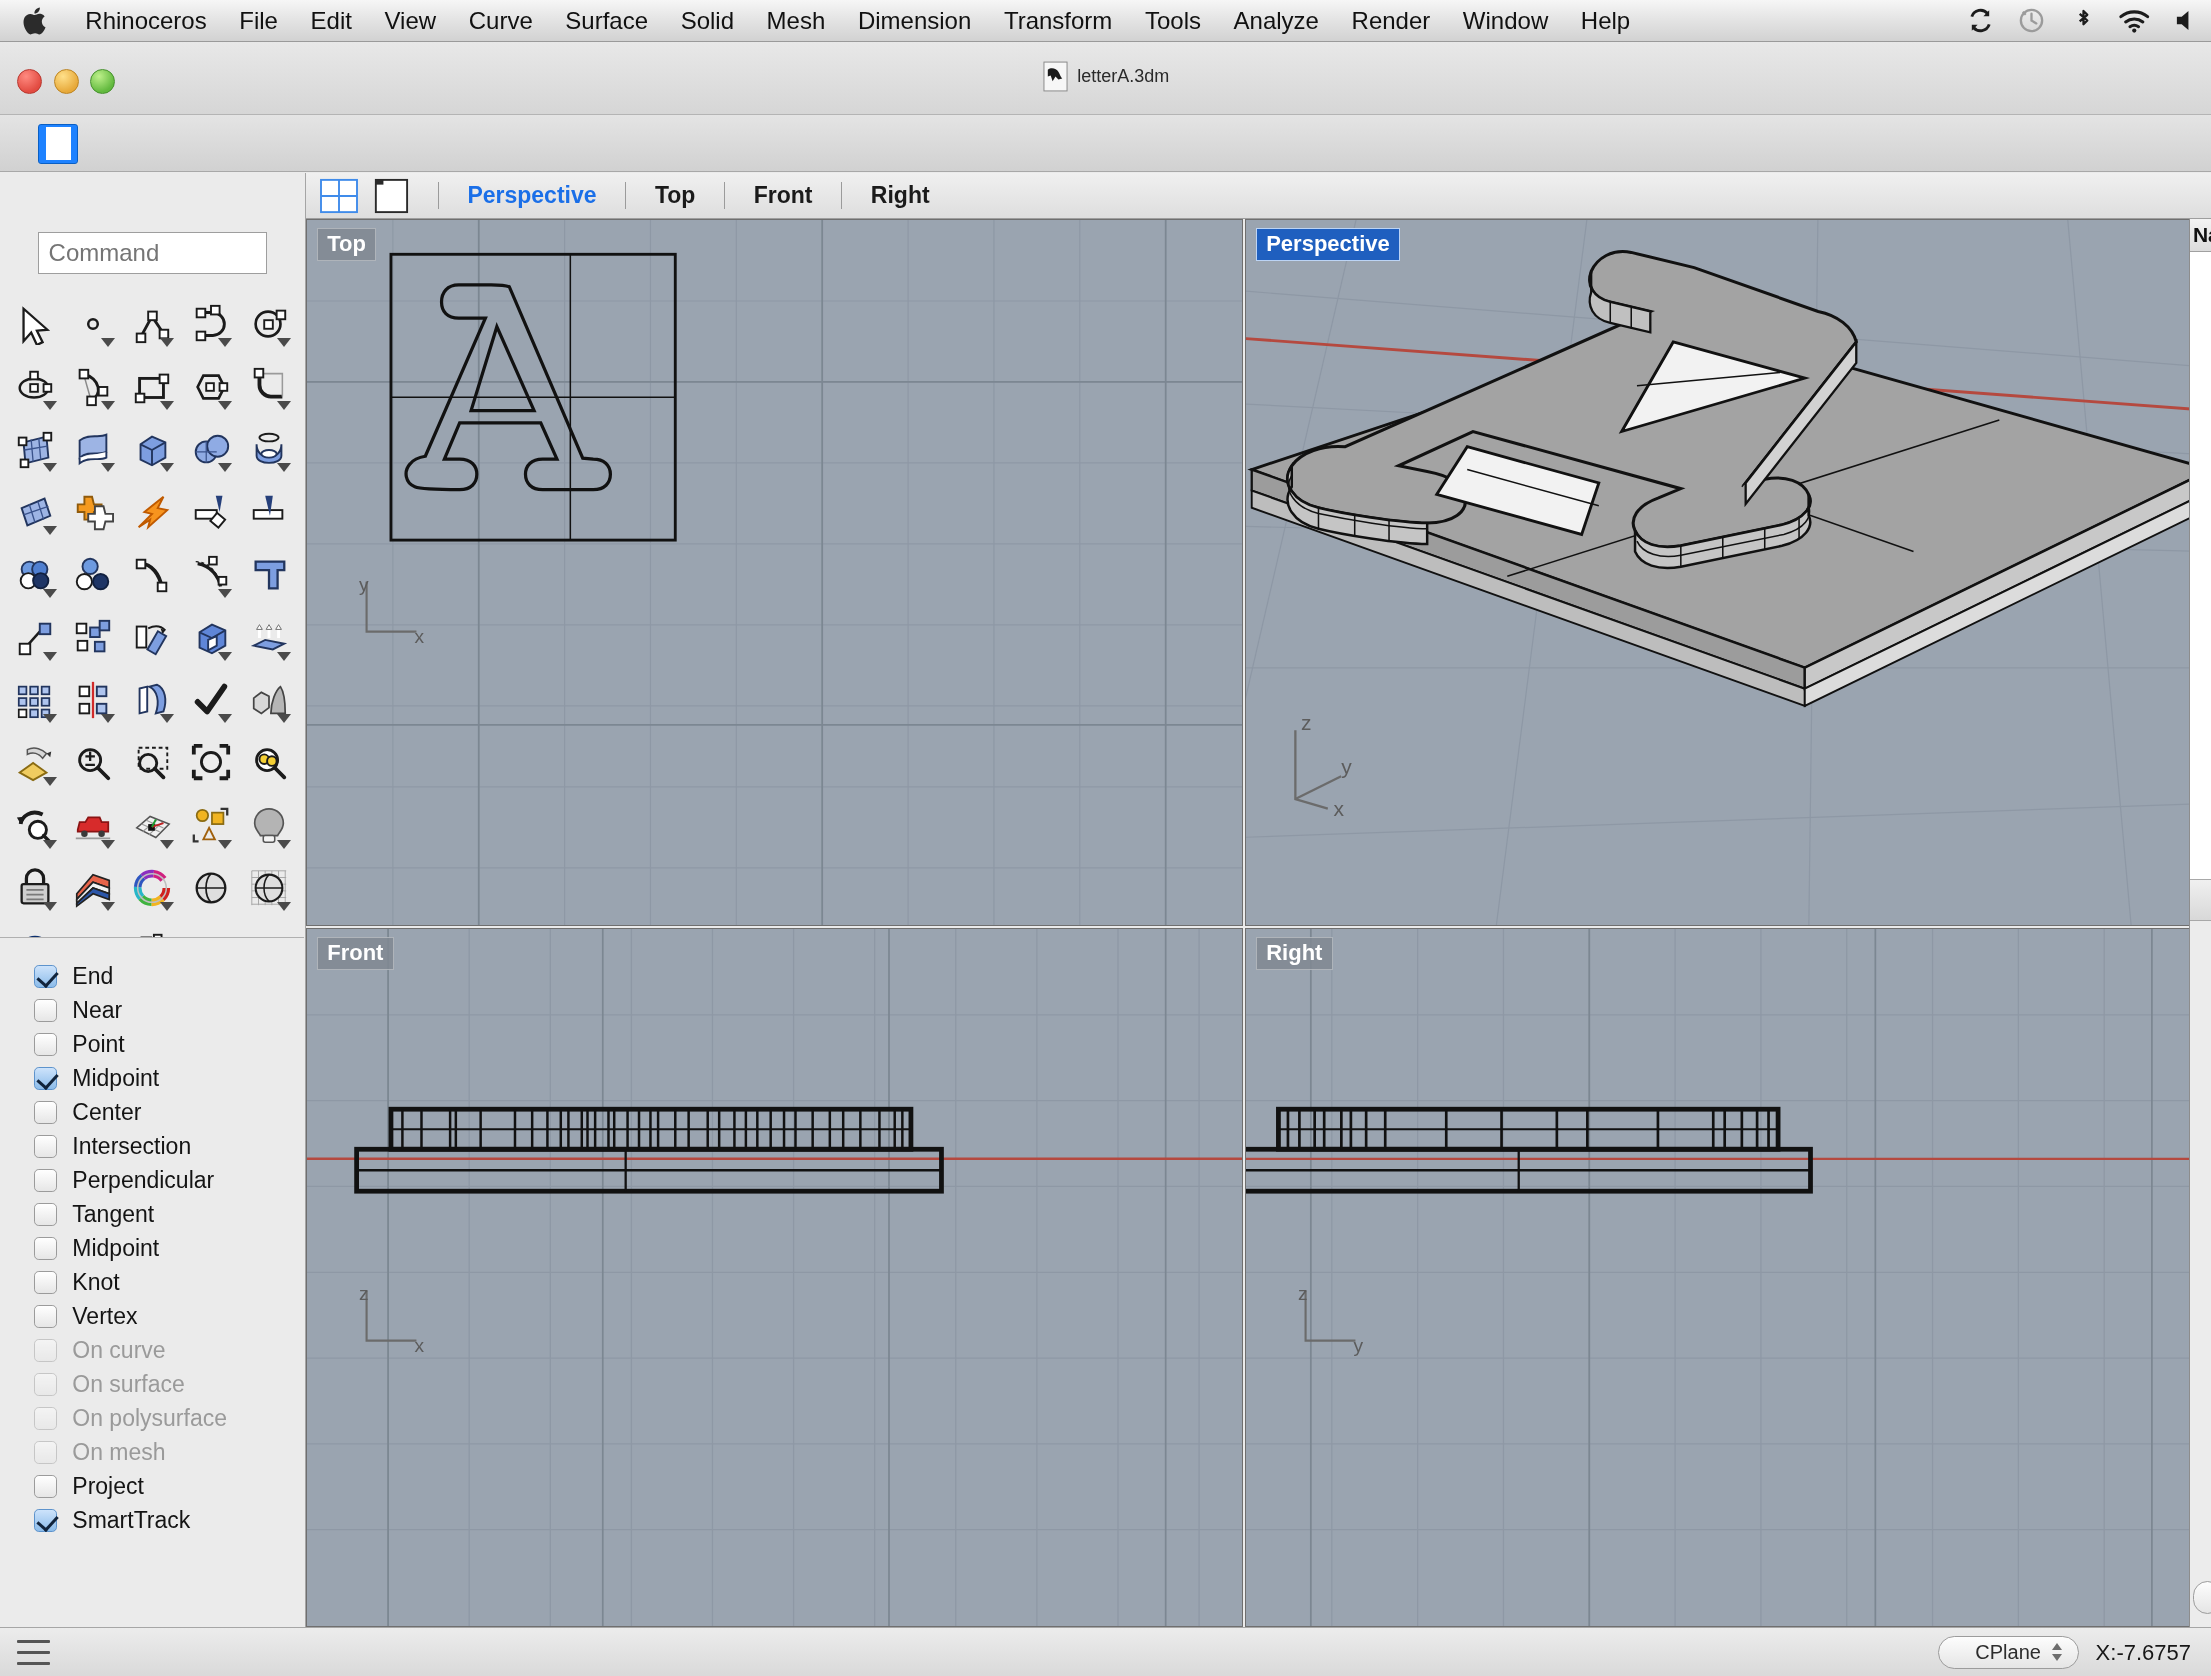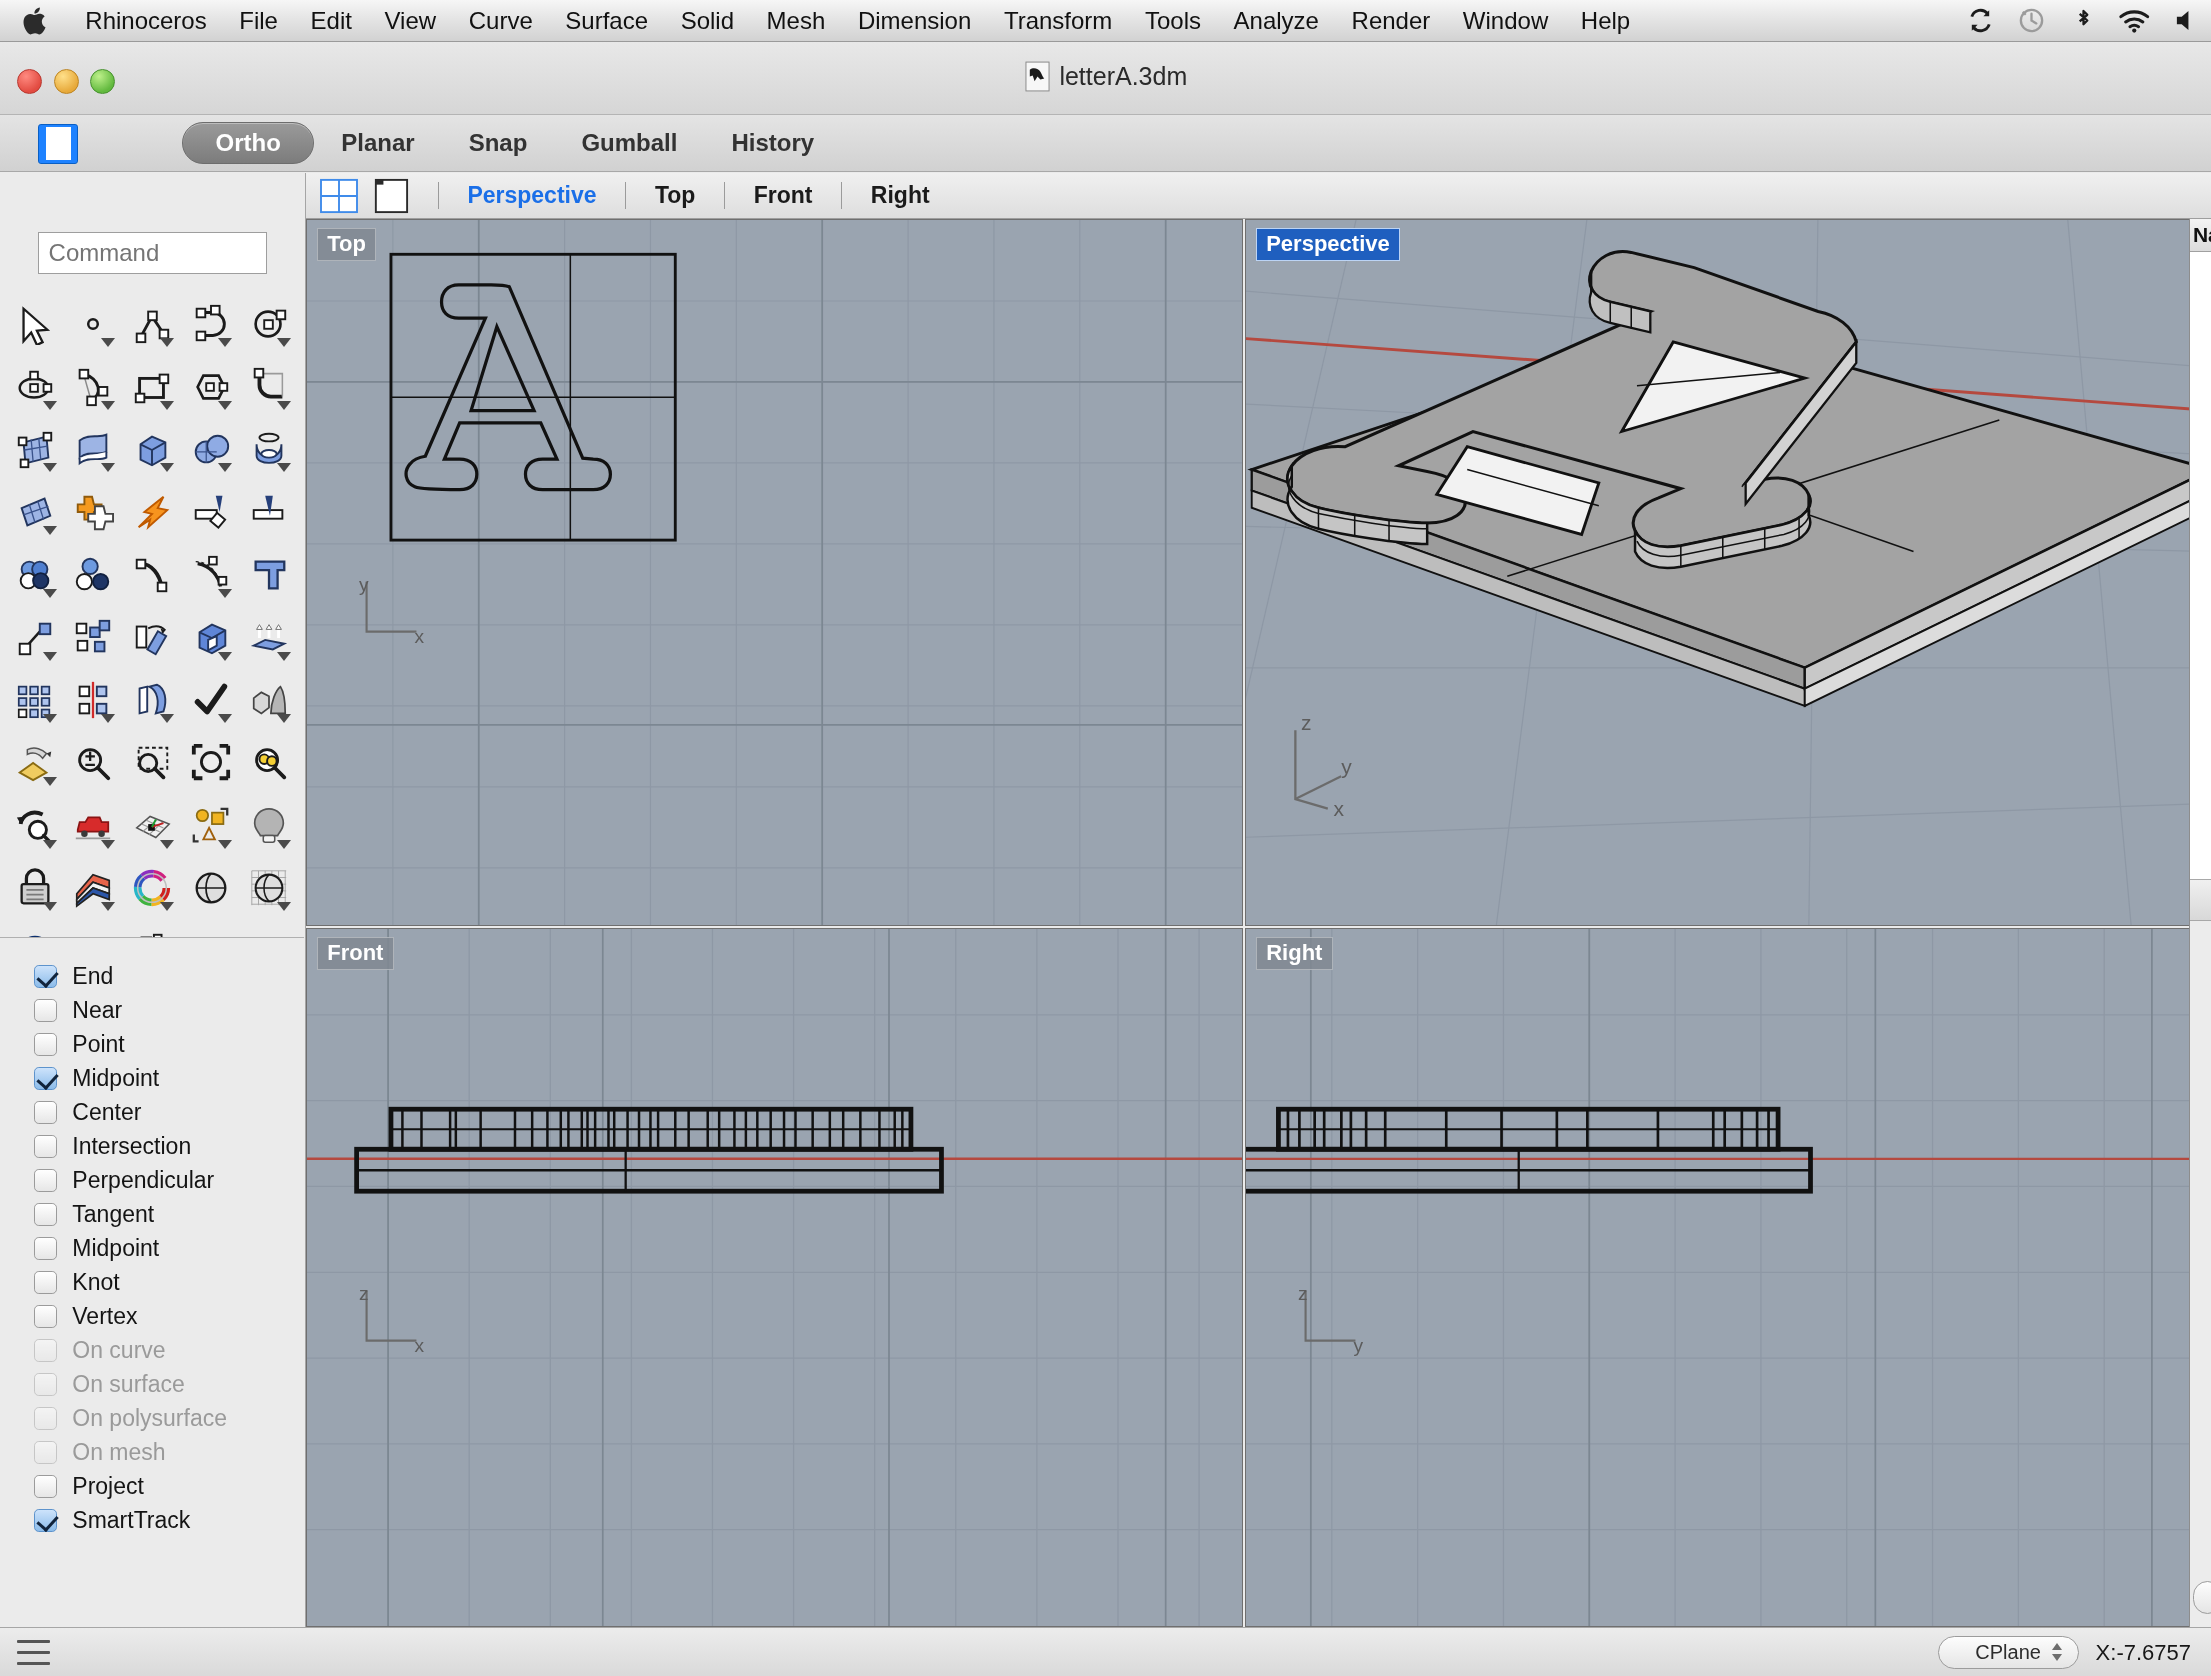--- a/index.html
+++ b/index.html
@@ -34,21 +34,21 @@
     background: linear-gradient(to bottom, #e8e8e8 0%, #d6d6d6 100%);
     border-bottom: 1px solid #b4b4b4;
   }
   .traffic { position: absolute; top: 27px; width: 25px; height: 25px; border-radius: 50%; }
   .traffic.red   { left: 17px;  background: radial-gradient(circle at 35% 28%, #ff8a80, #e24b41 70%); border: 1px solid #b8372f; }
   .traffic.amber { left: 54px;  background: radial-gradient(circle at 35% 28%, #ffe08a, #e7a93a 70%); border: 1px solid #bd8420; }
   .traffic.green { left: 90px;  background: radial-gradient(circle at 35% 28%, #bdf08a, #62b93e 70%); border: 1px solid #45912c; }
   #doc-title {
     position: absolute; left: 0; right: 0; top: 15.3px; height: 38px;
     display: flex; align-items: center; justify-content: center; gap: 9.6px;
-    font-size: 25px; color: #2a2a2a;
+    font-size: 18px; color: #2a2a2a;
   }
   .rhino-doc-icon { width: 25px; height: 31px; position: relative; }
 
   
   #toolbar-row {
     position: absolute; left: 0; top: 115px; width: 2212px; height: 57px;
     background: linear-gradient(to bottom, #e4e4e4 0%, #d1d1d1 100%);
     border-bottom: 1px solid #a8a8a8;
     display: flex; align-items: center;
   }
@@ -282,27 +282,20 @@
       </svg>
     </span>
     <span>letterA.3dm</span>
   </div>
 </div>
 
 <div id="toolbar-row">
   <div id="panel-toggle">
       <i></i>
     </div>
-  <div id="tb-modes" style="margin-left:182px;display:flex;align-items:center;">
-      <div class="tb-item active">Ortho</div>
-      <div class="tb-item">Planar</div>
-      <div class="tb-item">Snap</div>
-      <div class="tb-item">Gumball</div>
-      <div class="tb-item">History</div>
-    </div>
 </div>
 
 <div id="viewtabs">
   <span class="vt-icon">
     <svg width="40" height="36" viewBox="0 0 42 38">
       <rect x="2" y="2" width="38" height="34" fill="#fff" stroke="#3f8bea" stroke-width="2"></rect>
       <path d="M21 2v34M2 19h38" stroke="#3f8bea" stroke-width="2"></path>
     </svg>
   </span>
   <span class="vt-icon">

